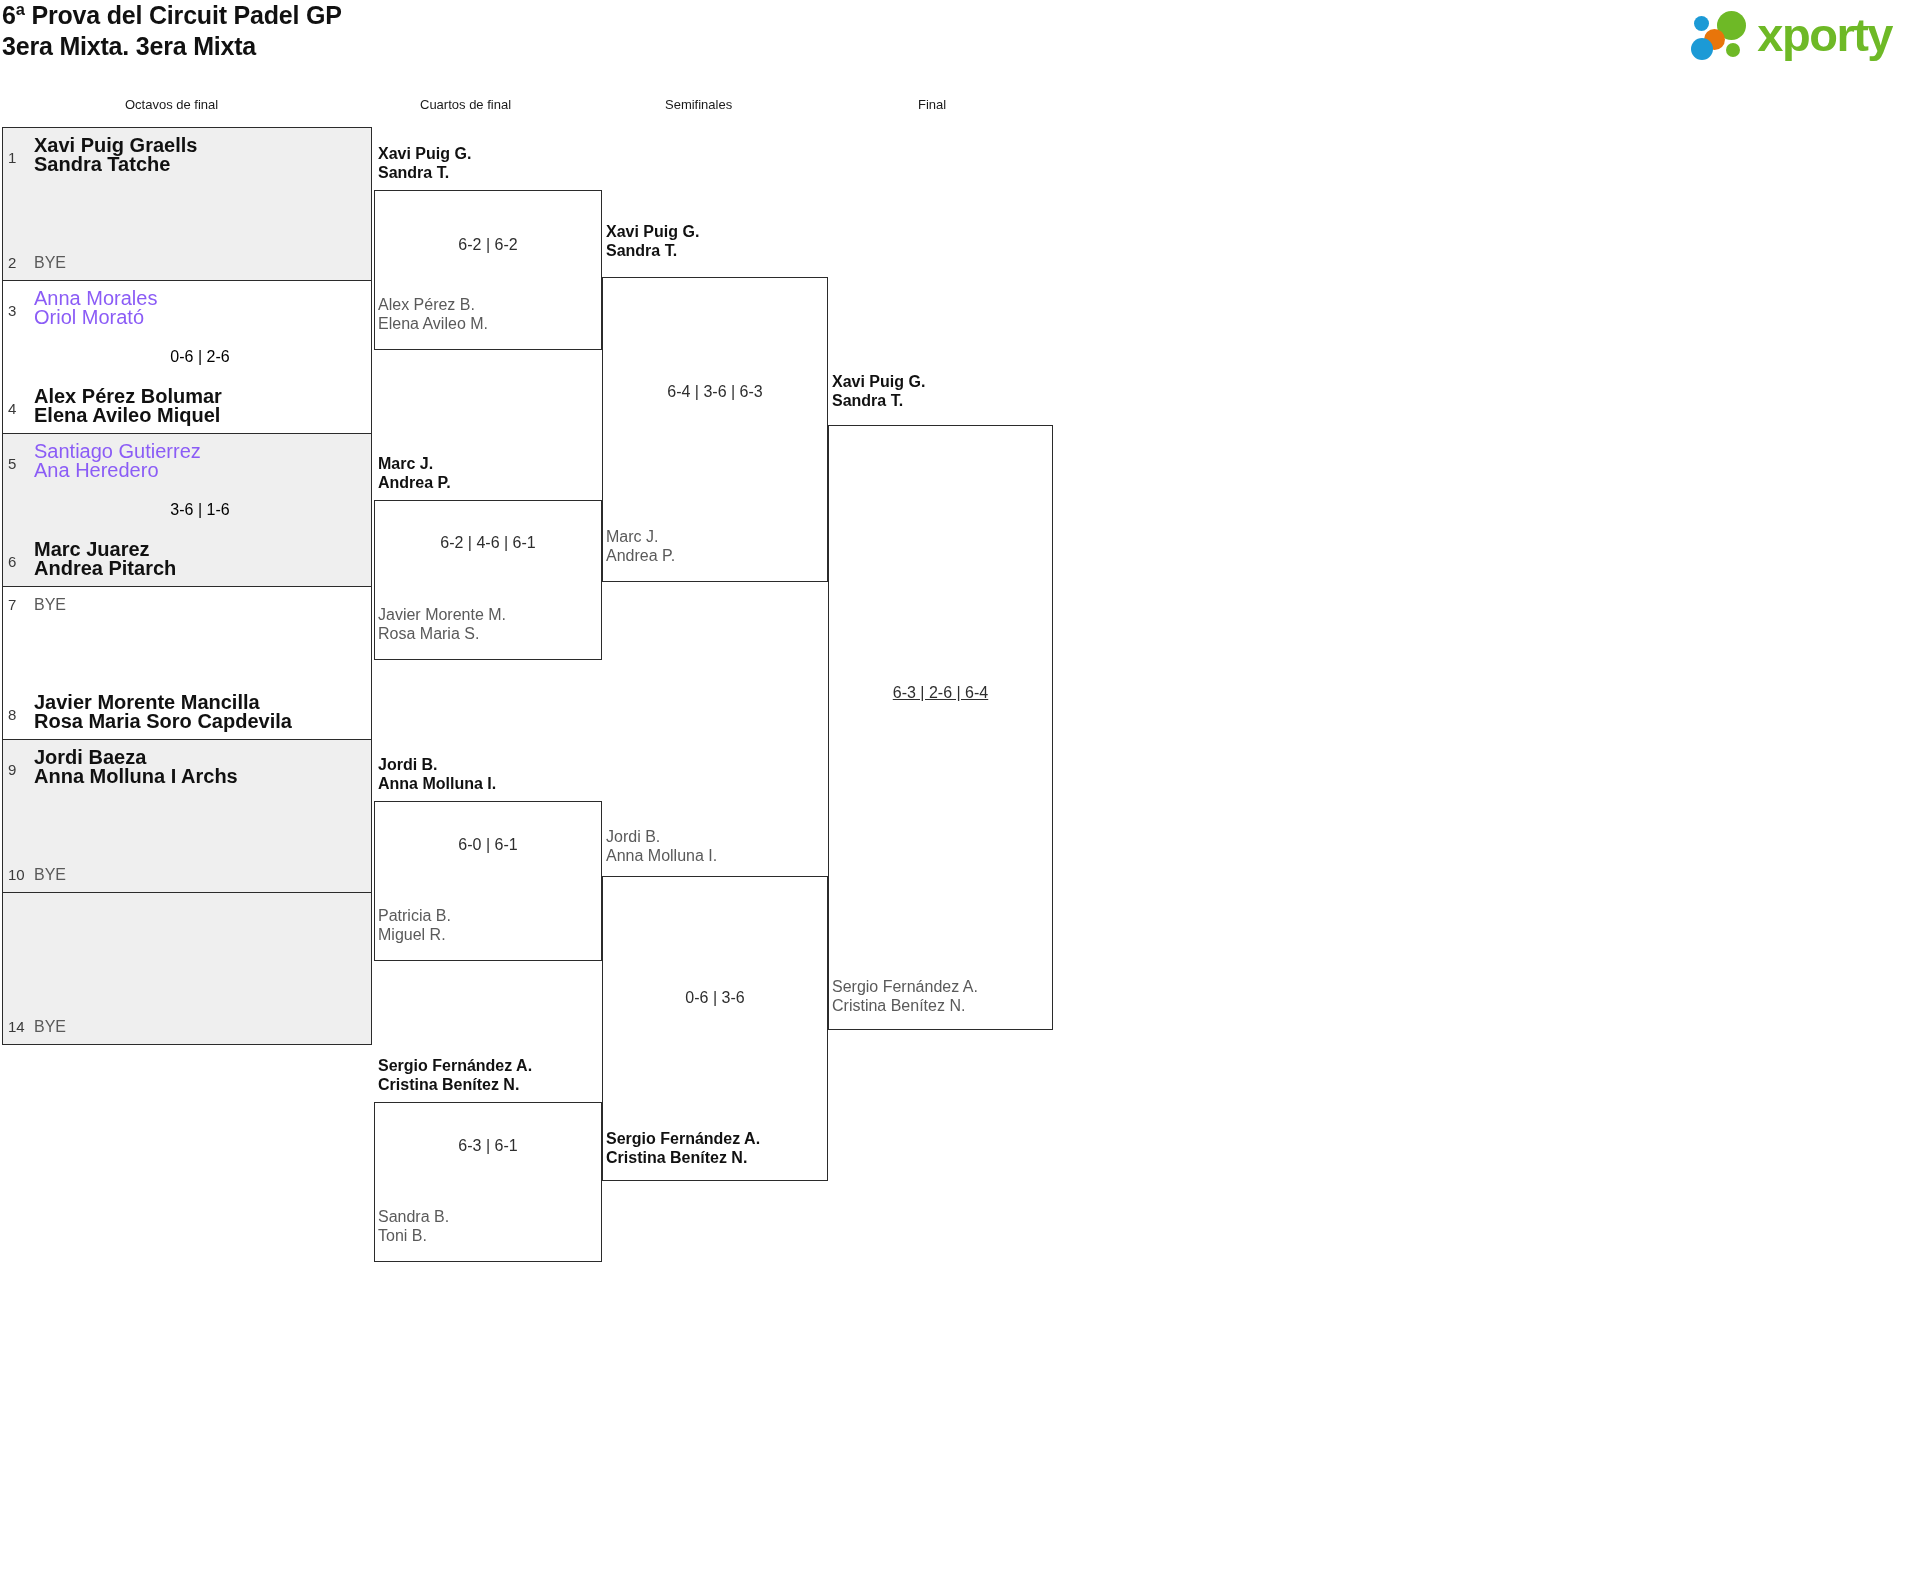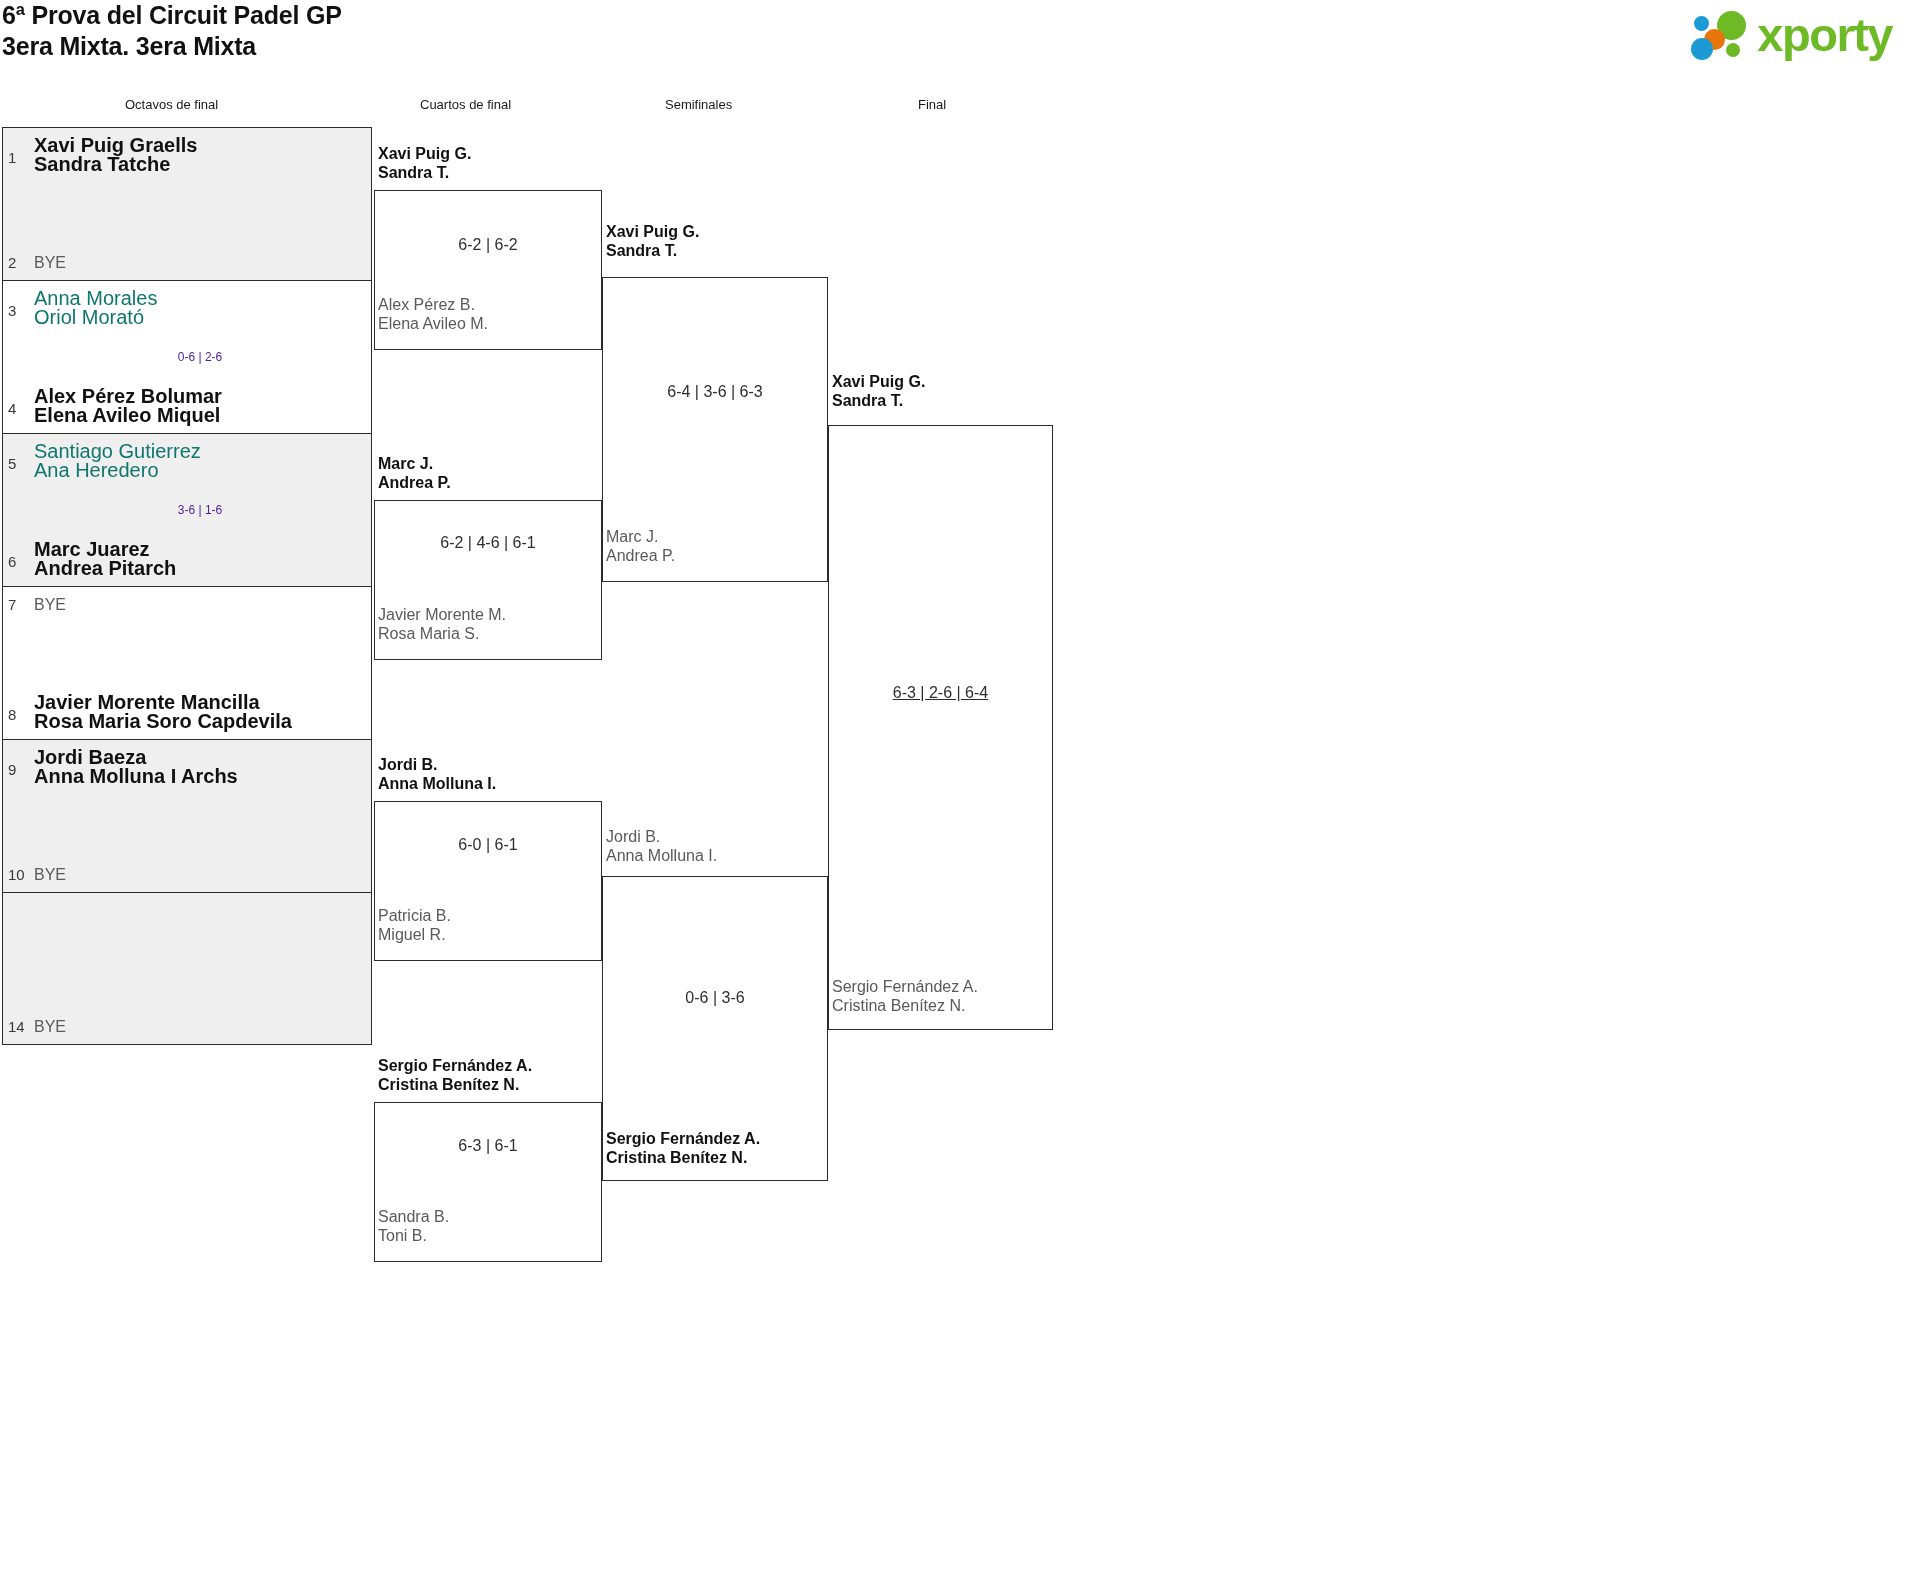--- a/index.html
+++ b/index.html
@@ -90,30 +90,30 @@
     flex: 0 0 26px;
     font-size: 15px;
     color: #3a3a3a;
     text-align: left;
     padding-top: 13px;
   }
   .seed.one-line { padding-top: 1px; }
   .names { font-size: 20px; line-height: 19px; }
   .names div { white-space: nowrap; }
   .winner .names { color: #111111; font-weight: 700; }
-  .loser  .names { color: #0f766e; font-weight: 400; }
+  .loser  .names { color: #8b5cf6; font-weight: 400; }
   .bye .names { color: #5a5a5a; font-weight: 400; font-size: 16px; }
   .r1-score {
     position: absolute;
     left: 0; right: 0;
     top: 50%;
     transform: translateY(-50%);
     text-align: center;
-    font-size: 12px;
-    color: #4c1d95;
+    font-size: 16px;
+    color: #000000;
     padding-left: 26px;
   }
 
   
   .rx {
     position: absolute;
     border: 1px solid #2b2b2b;
     background: transparent;
   }
   .rx-winner {

